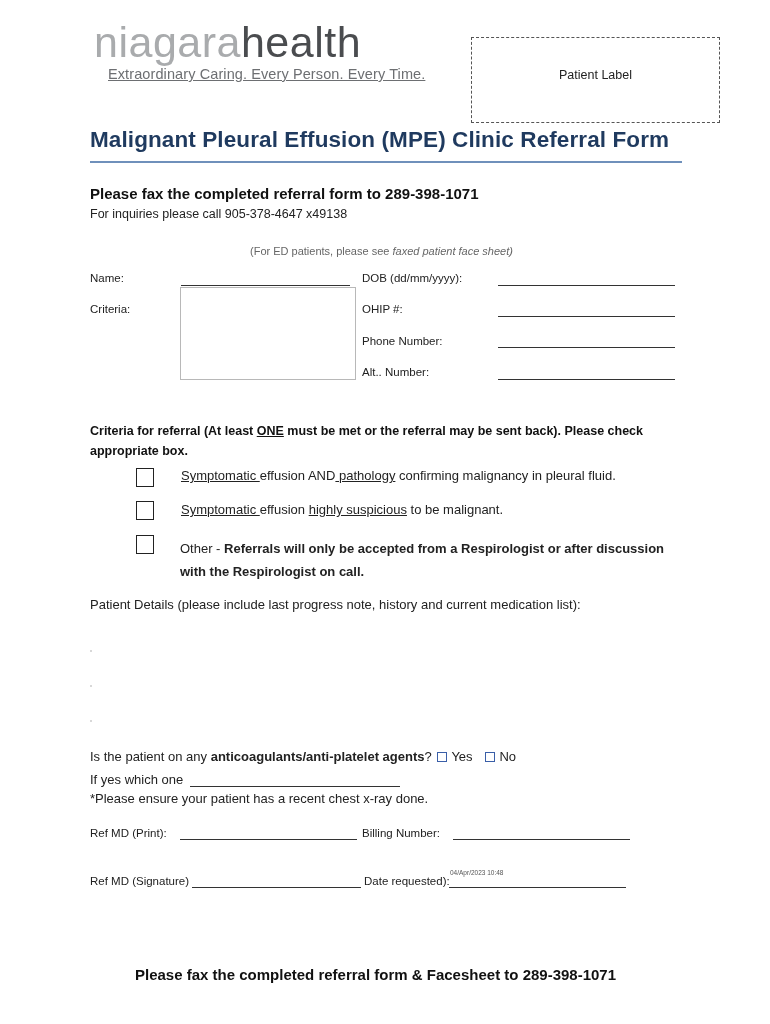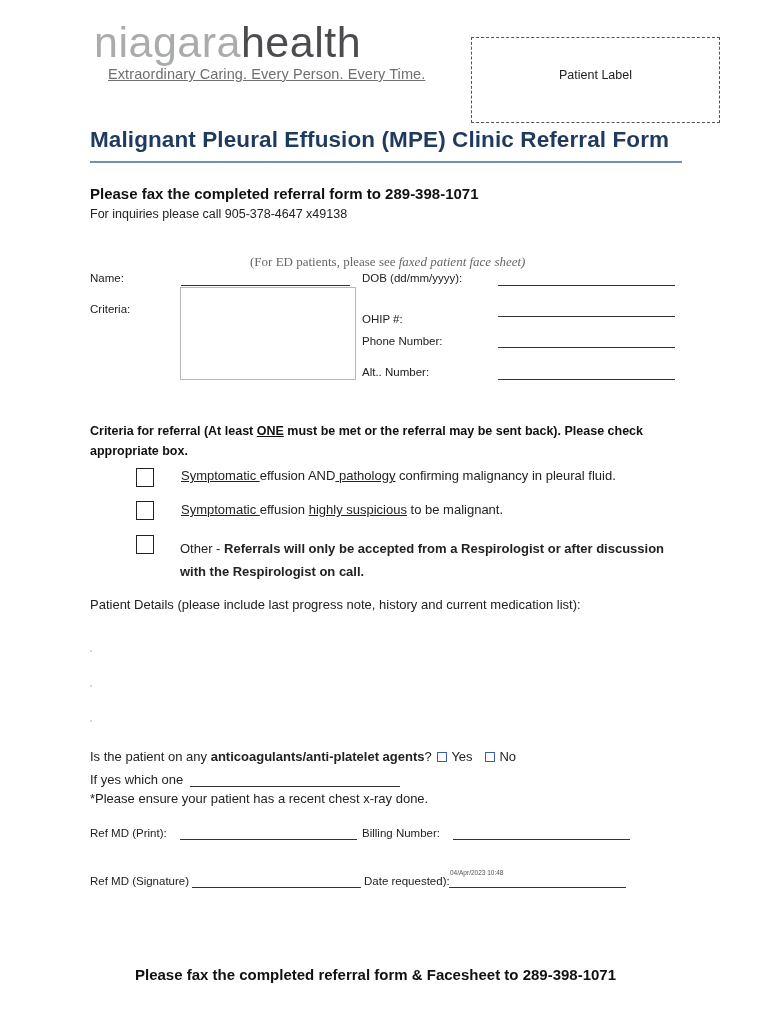--- a/index.html
+++ b/index.html
@@ -23,21 +23,21 @@
     display: flex; align-items: center; justify-content: center;
   }
   .patient-label-text { font-size: 12.5px; color: #222; margin-top: -10px; }
 
   
   .title { left: 90px; top: 127px; font-size: 22.5px; font-weight: 700; color: #1f3a5f; white-space: nowrap; letter-spacing: 0.1px; }
   .title-rule { left: 90px; top: 161px; width: 592px; height: 2px; background: #6f90bb; }
 
   .fax-head { left: 90px; top: 185px; font-size: 15px; font-weight: 700; color: #111; white-space: nowrap; }
   .inquiry { left: 90px; top: 207px; font-size: 12.5px; color: #222; white-space: nowrap; }
-  .ed-note { left: 250px; top: 254px; font-size: 13px; color: #666; white-space: nowrap; font-family: Liberation Serif, serif; }
+  .ed-note { left: 250px; top: 245px; font-size: 11px; color: #666; white-space: nowrap; }
   .ed-note em { font-style: italic; }
 
   .lbl { font-size: 11.5px; color: #222; white-space: nowrap; }
   .uline { border-bottom: 1px solid #333; height: 0; }
 
   .address-box { left: 180px; top: 287px; width: 176px; height: 93px; border: 1px solid #b8b8b8; box-sizing: border-box; background: #fff; }
 
   
   .criteria { left: 90px; top: 421px; width: 600px; font-size: 12.5px; font-weight: 700; line-height: 20px; color: #111; }
   .criteria u { text-decoration: underline; }
@@ -81,21 +81,21 @@
 <div class="abs ed-note"><span>(For ED patients, please see </span><em>faxed patient face sheet)</em></div>
 
 <div class="abs lbl" style="left:90px; top:272px;">Name:</div>
 <div class="abs uline" style="left:181px; top:285px; width:169px;"></div>
 <div class="abs lbl" style="left:90px; top:303px;">Criteria:</div>
 <div class="abs address-box"></div>
 
 <div class="abs lbl" style="left:362px; top:272px;">DOB (dd/mm/yyyy):</div>
 <div class="abs uline" style="left:498px; top:285px; width:177px;"></div>
 
-<div class="abs lbl" style="left:362px; top:303px;margin-top:10px;">OHIP #:</div>
+<div class="abs lbl" style="left:362px; top:303px;">OHIP #:</div>
 <div class="abs uline" style="left:498px; top:316px; width:177px;"></div>
 
 <div class="abs lbl" style="left:362px; top:335px;">Phone Number:</div>
 <div class="abs uline" style="left:498px; top:347px; width:177px;"></div>
 
 <div class="abs lbl" style="left:362px; top:366px;">Alt.. Number:</div>
 <div class="abs uline" style="left:498px; top:379px; width:177px;"></div>
 
 <div class="abs criteria"><span>Criteria for referral (At least </span><u>ONE</u><span> must be met or the referral may be sent back). Please check appropriate box.</span></div>
 

